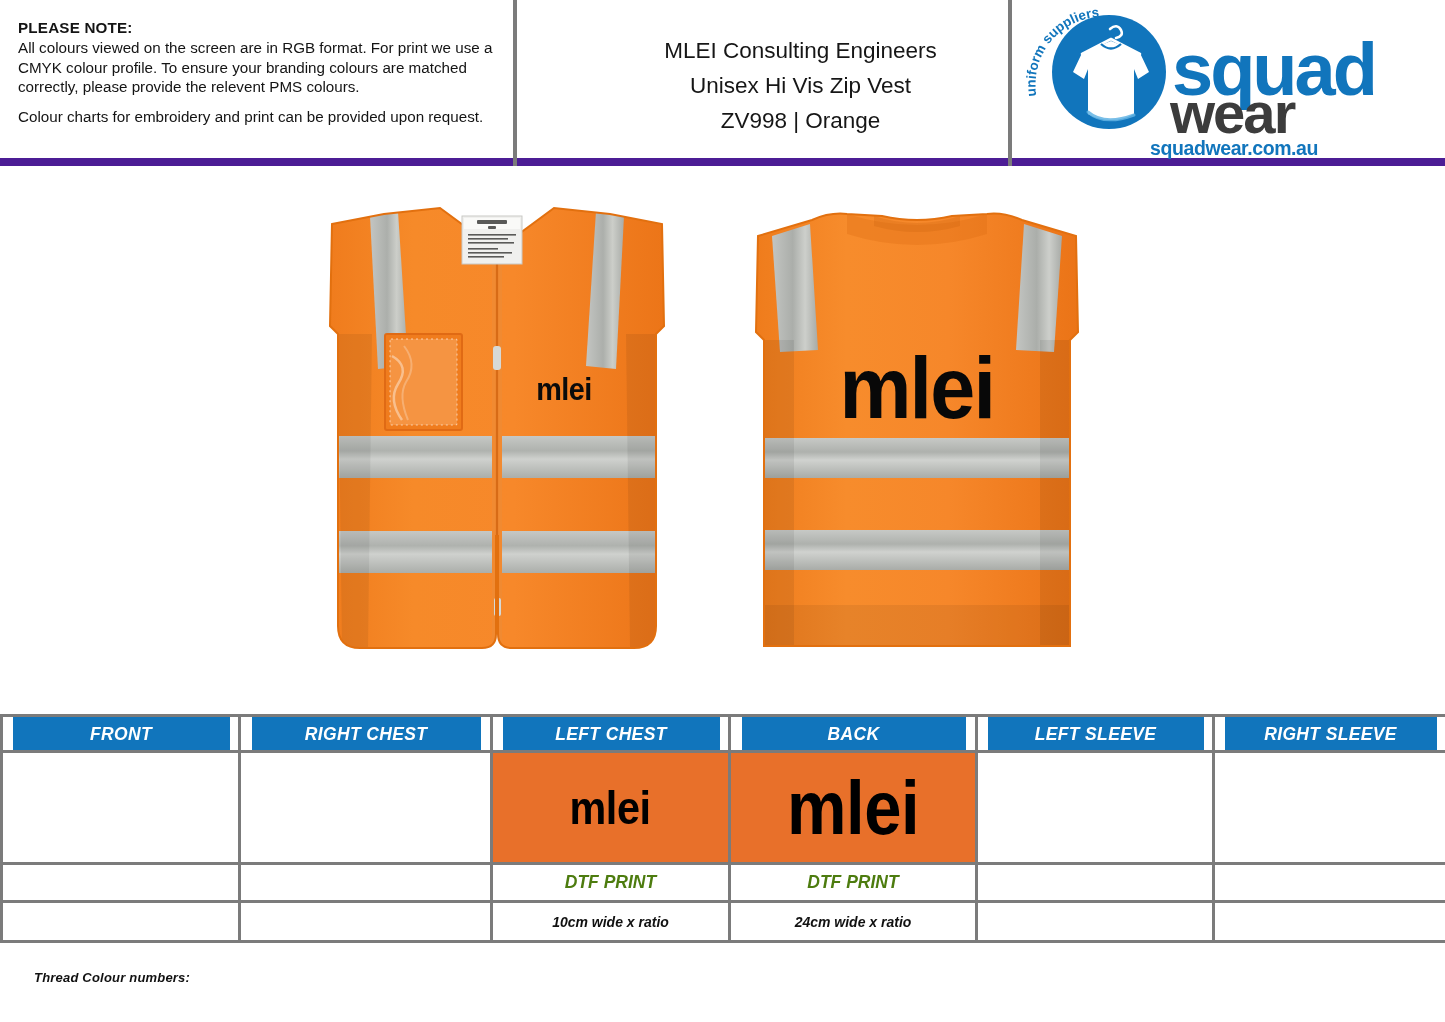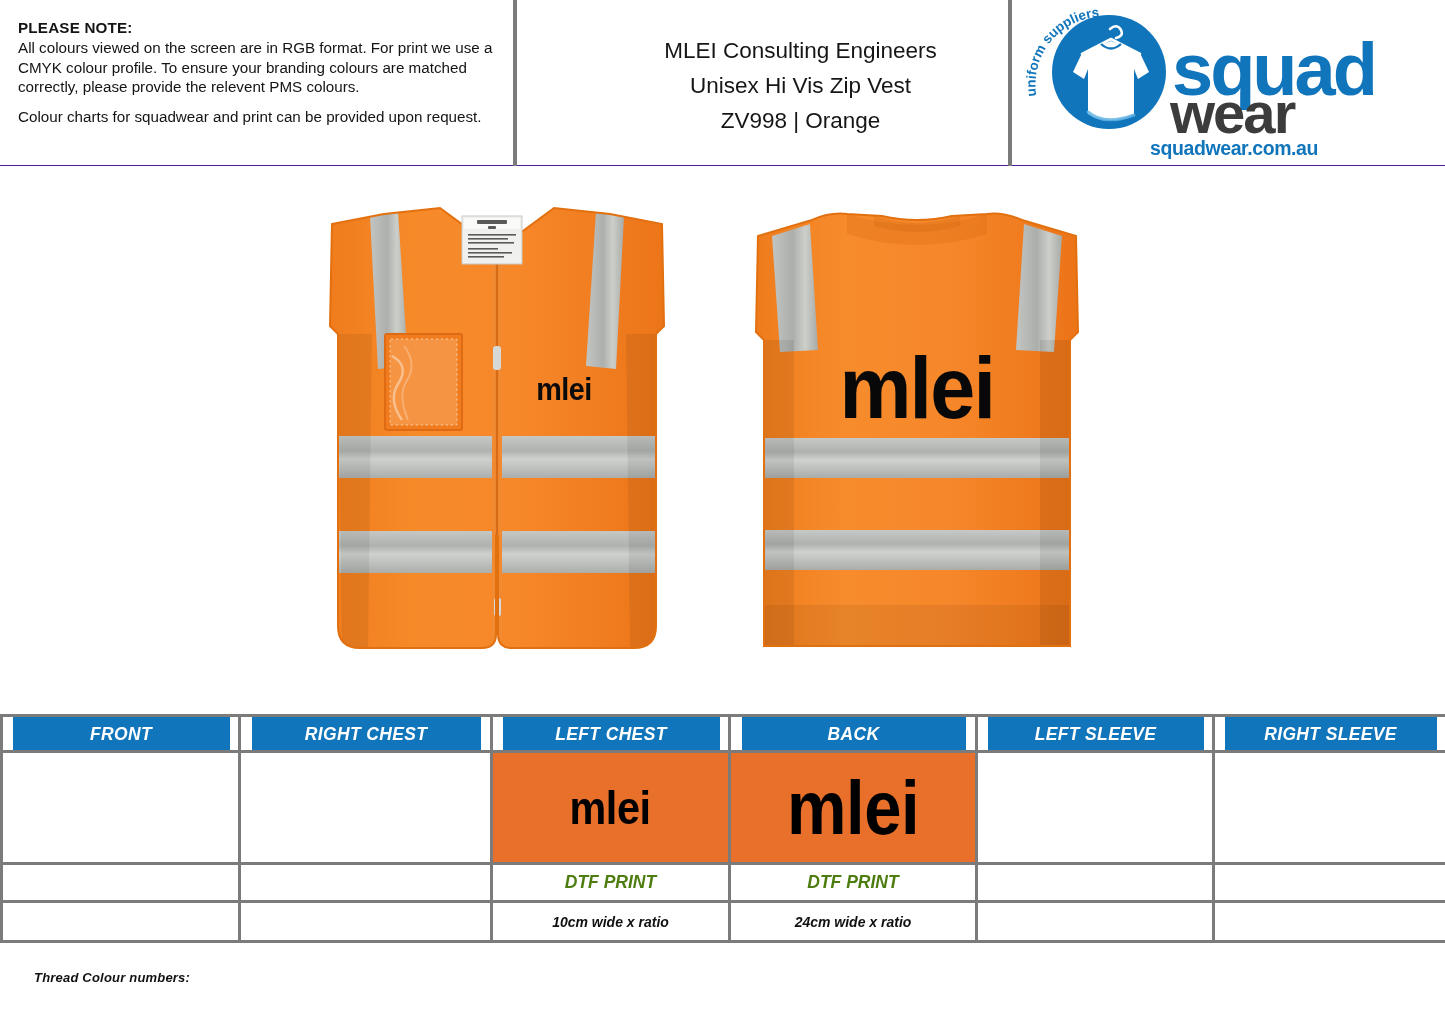--- a/index.html
+++ b/index.html
@@ -19,21 +19,21 @@
     height: 1022px;
     background: #ffffff;
   }
 
   
   .header-strip {
     position: absolute;
     left: 0; top: 0;
     width: 1445px;
     height: 166px;
-    border-bottom: 1px solid #4c1d95;
+    border-bottom: 8px solid #4c1d95;
   }
   .hdr-divider {
     position: absolute;
     top: 0;
     width: 4px;
     height: 166px;
     background: #7b7b7b;
   }
   .hdr-divider.d1 { left: 513px; }
   .hdr-divider.d2 { left: 1008px; }
@@ -166,21 +166,21 @@
 <div id="page">
 
   <div class="header-strip">
 
     <div class="hdr-divider d1"></div>
     <div class="hdr-divider d2"></div>
 
     <div class="note-block">
       <div class="note-title">PLEASE NOTE:</div>
       <div class="note-para">All colours viewed on the screen are in RGB format. For print we use a CMYK colour profile. To ensure your branding colours are matched correctly, please provide the relevent PMS colours.</div>
-      <div class="note-para second">Colour charts for squadwear and print can be provided upon request.</div>
+      <div class="note-para second">Colour charts for embroidery and print can be provided upon request.</div>
     </div>
 
     <div class="title-block">
       <div>MLEI Consulting Engineers</div>
       <div>Unisex Hi Vis Zip Vest</div>
       <div>ZV998 | Orange</div>
     </div>
 
     <div class="logo-wrap">
       <svg class="logo-svg" width="433" height="163" viewBox="0 0 433 163" xmlns="http://www.w3.org/2000/svg">

